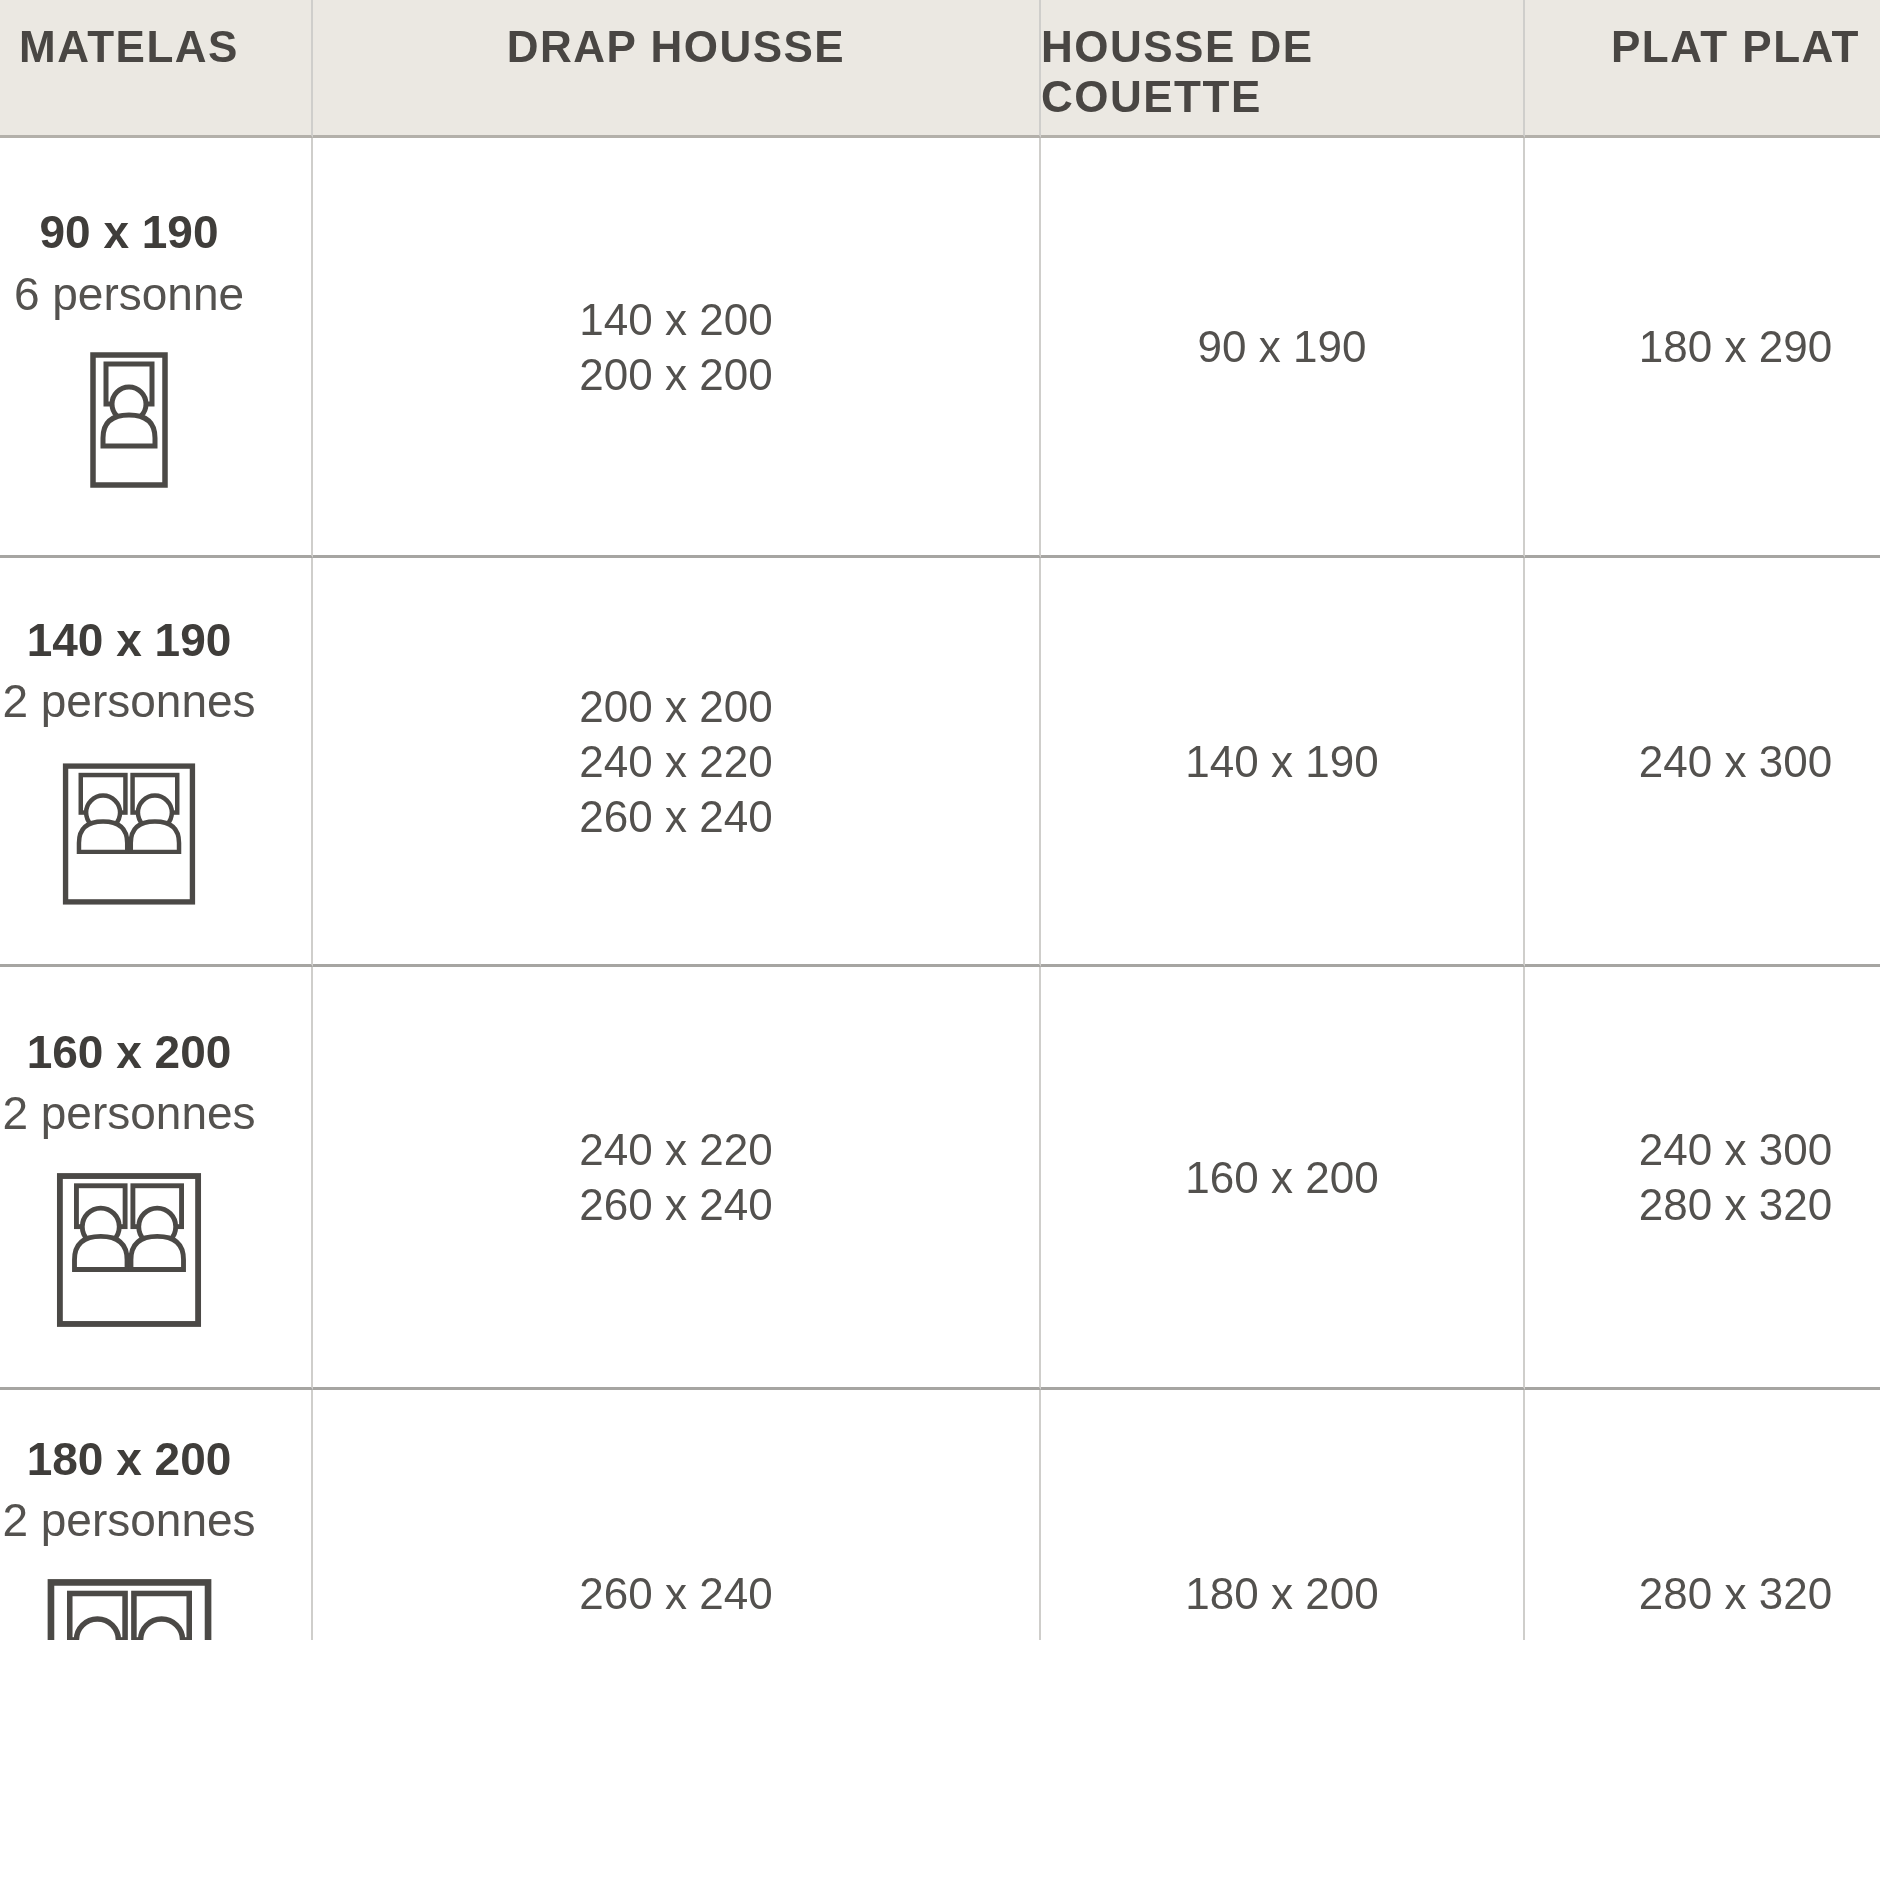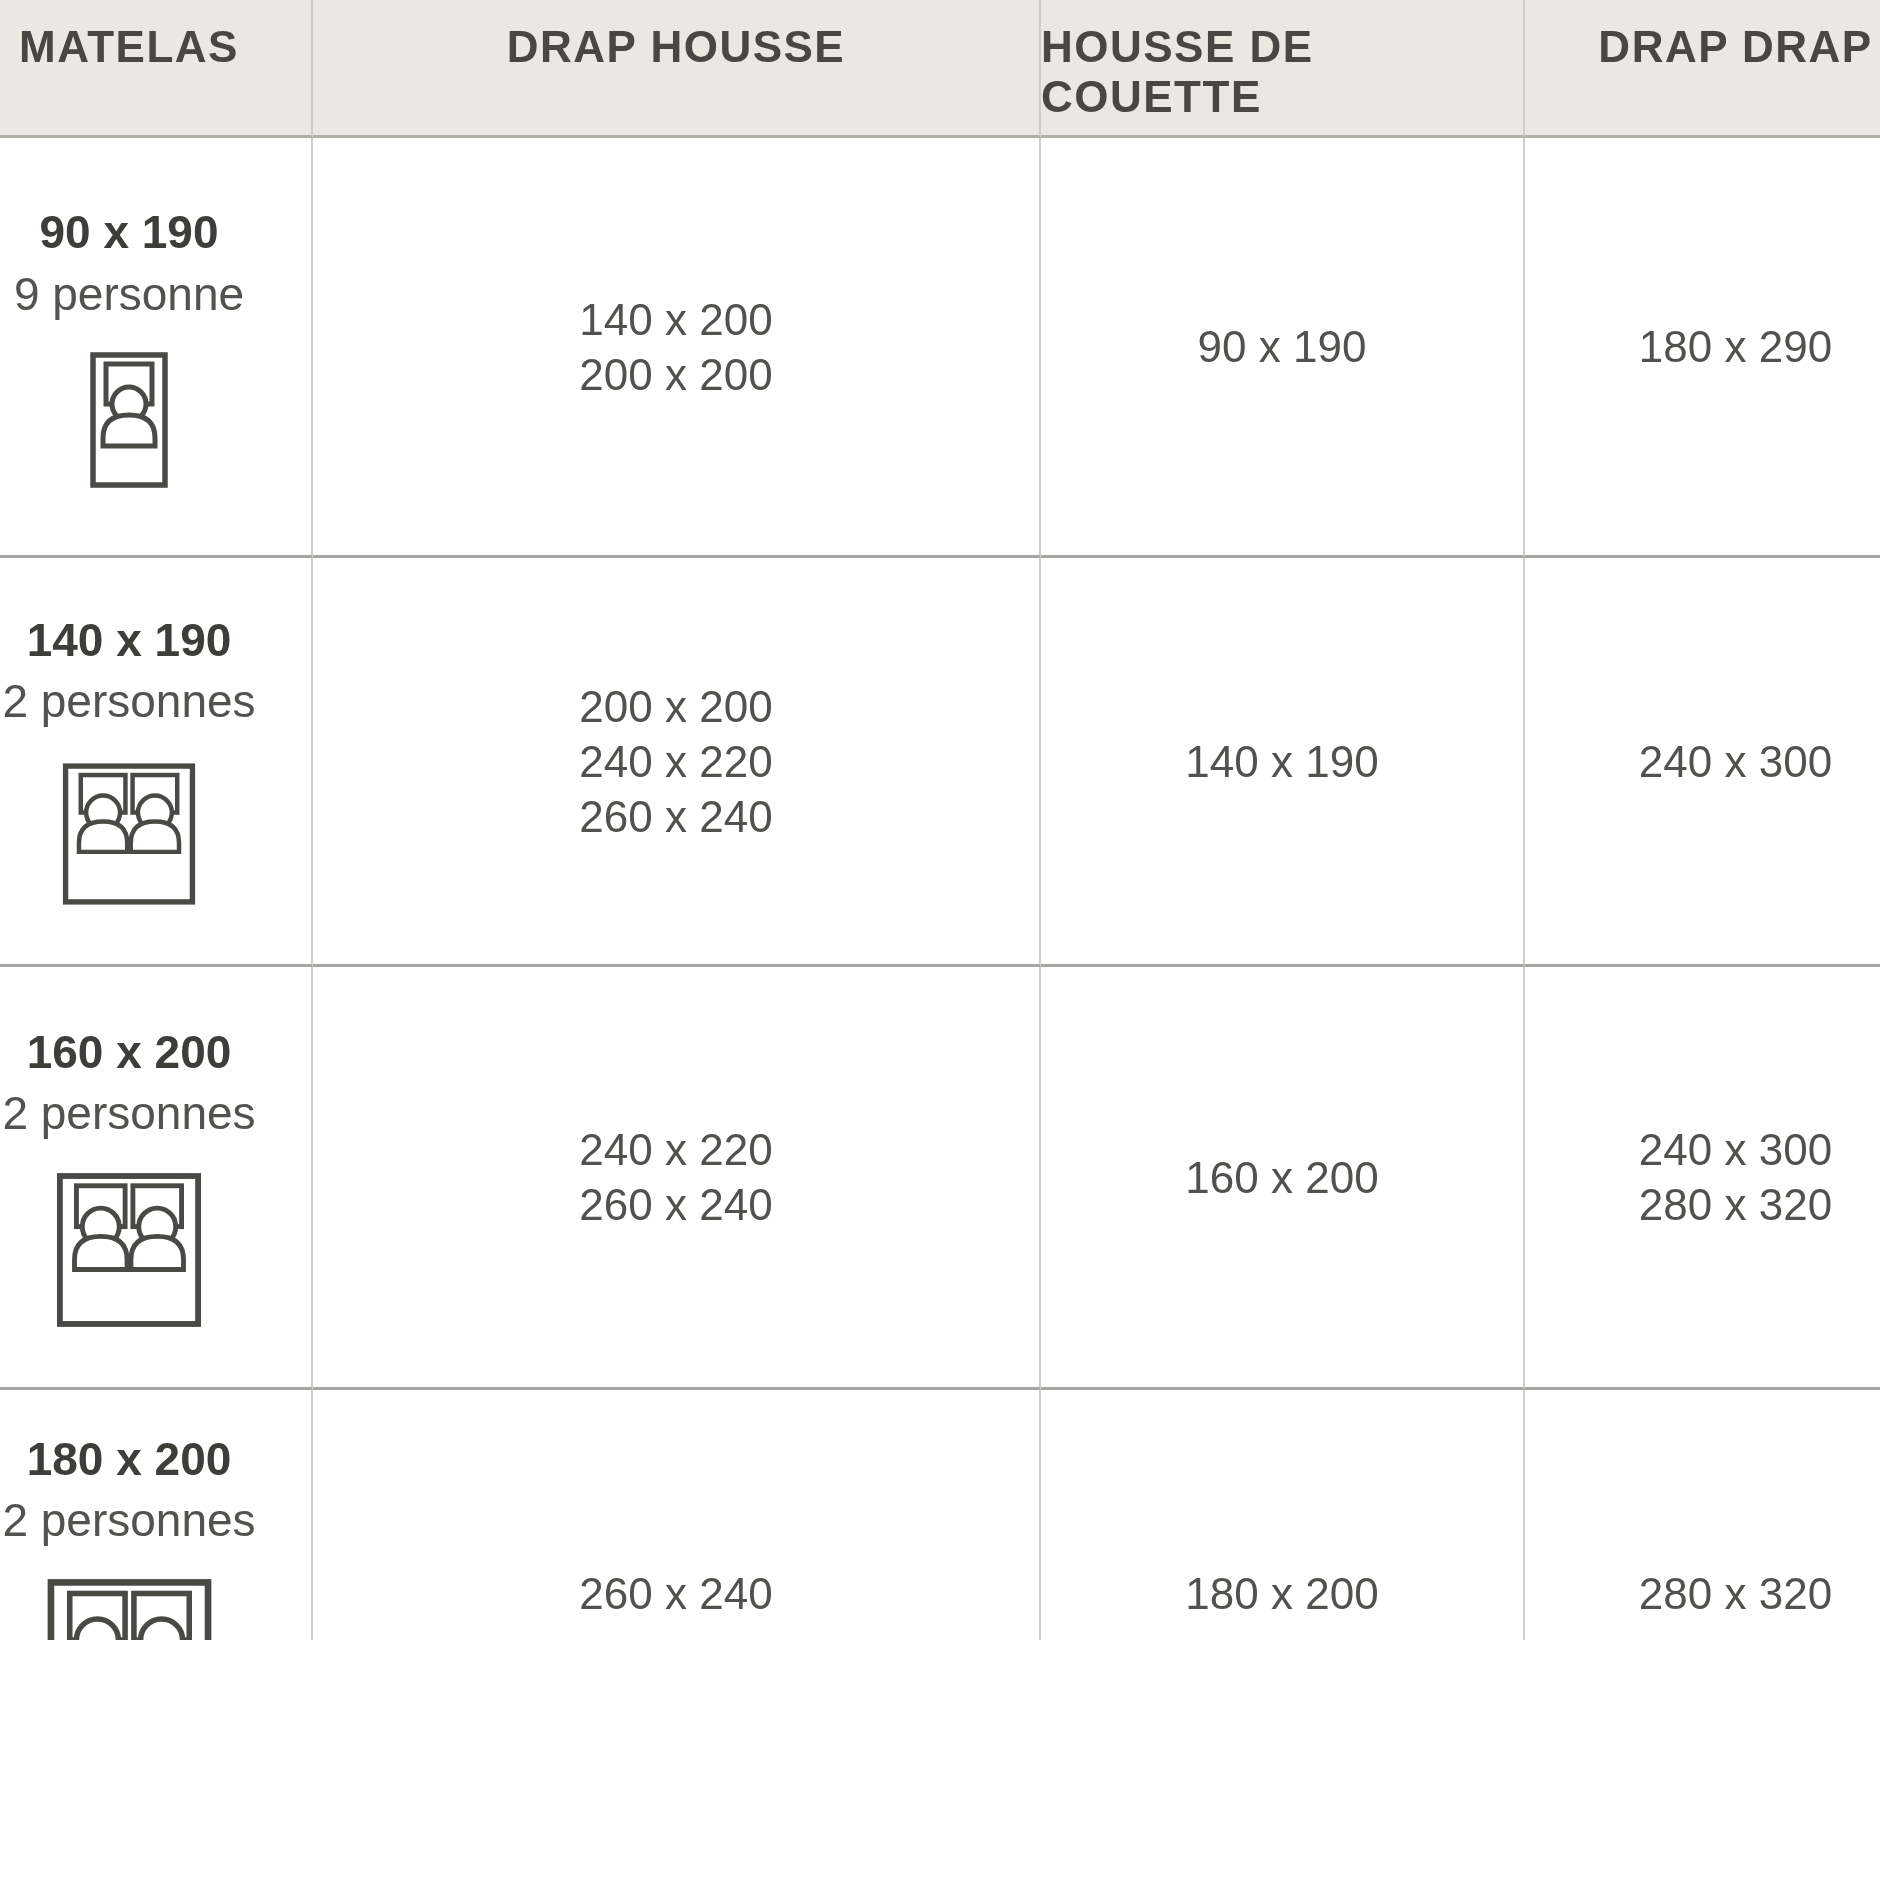--- a/index.html
+++ b/index.html
@@ -61,26 +61,26 @@
       <div class="cell header vline">
         <span>MATELAS</span>
       </div>
       <div class="cell header vline">
         <span>DRAP HOUSSE</span>
       </div>
       <div class="cell header vline">
         <span>HOUSSE DE COUETTE</span>
       </div>
       <div class="cell header">
-        <span>DRAP DRAP</span>
+        <span>PLAT PLAT</span>
       </div>
 
       <div class="cell vline">
         <div class="size-label">90 x 190</div>
-        <div class="person-label">9 personne</div>
+        <div class="person-label">6 personne</div>
         <svg class="bed-icon icon-r1" viewBox="0 0 78 136">
           <rect x="3" y="3" width="72" height="130" stroke-width="5.5"></rect>
           <rect x="16" y="12" width="46" height="40" stroke-width="5"></rect>
           <circle cx="39" cy="52" r="17" stroke-width="5"></circle>
           <path d="M 13 94 L 13 86 Q 13 63 39 63 Q 65 63 65 86 L 65 94 Z" stroke-width="5"></path>
         </svg>
       </div>
       <div class="cell vline val">140 x 200
 200 x 200</div>
       <div class="cell vline val">90 x 190</div>

